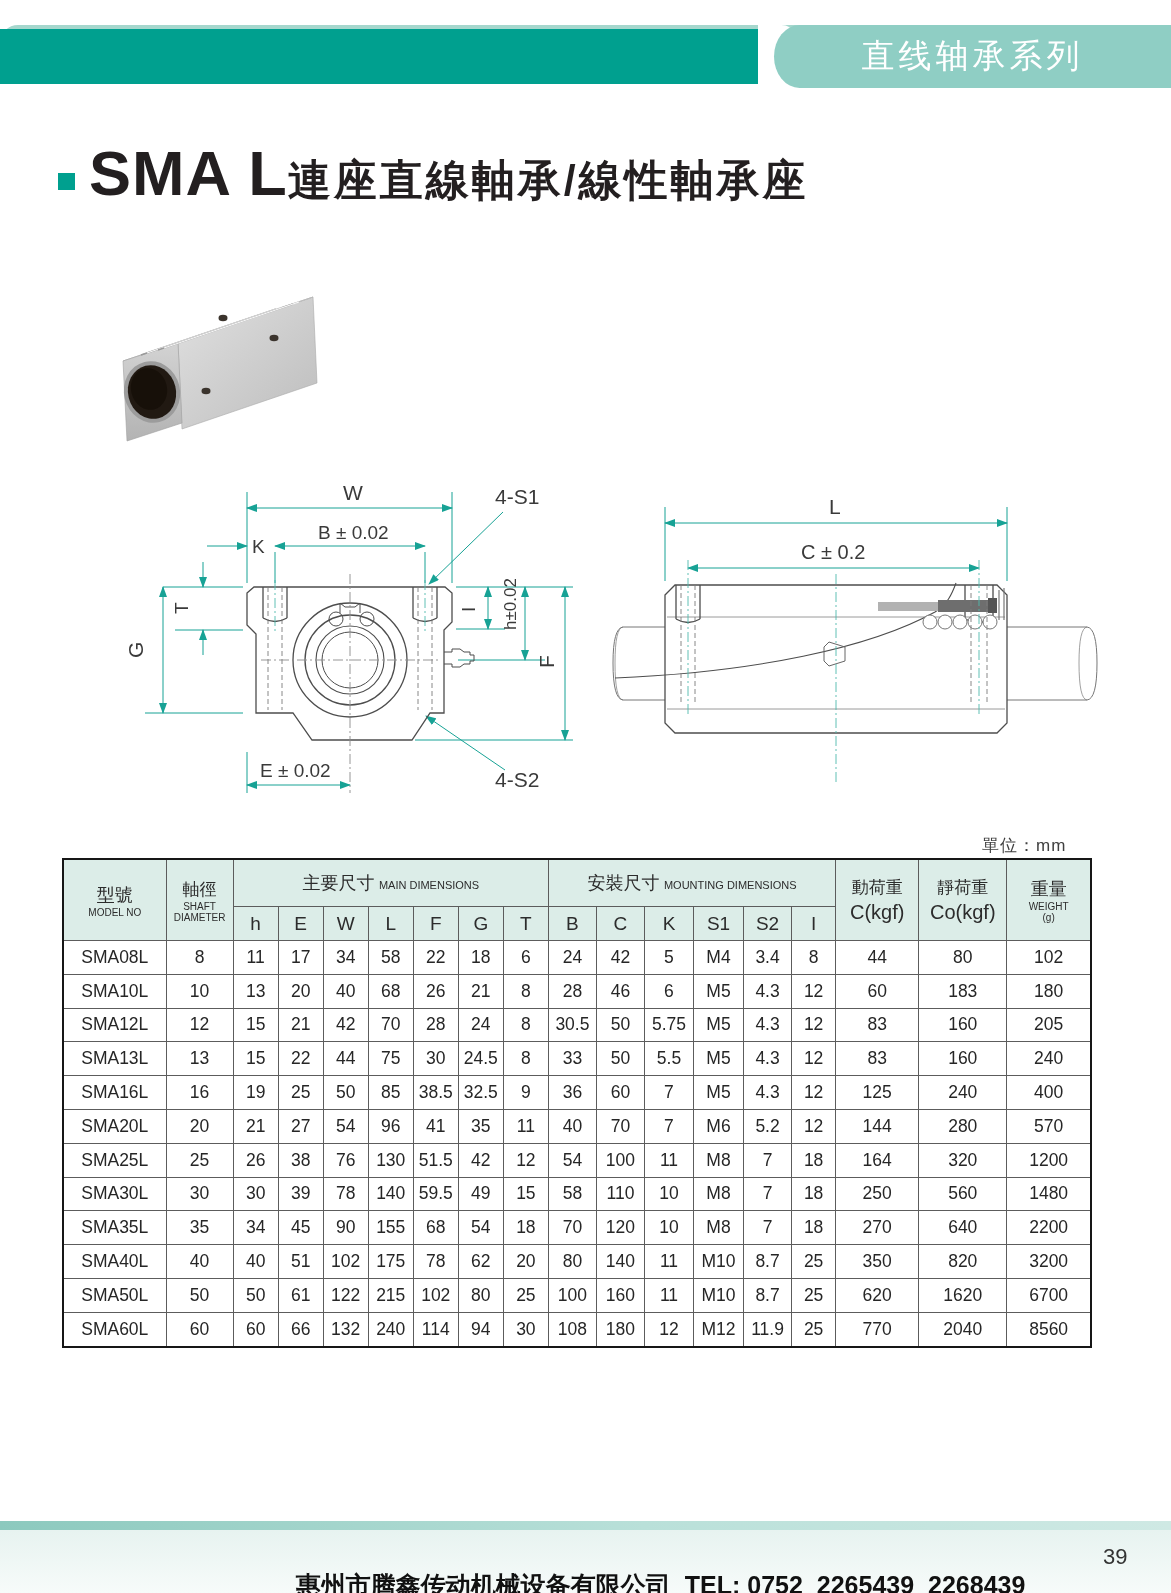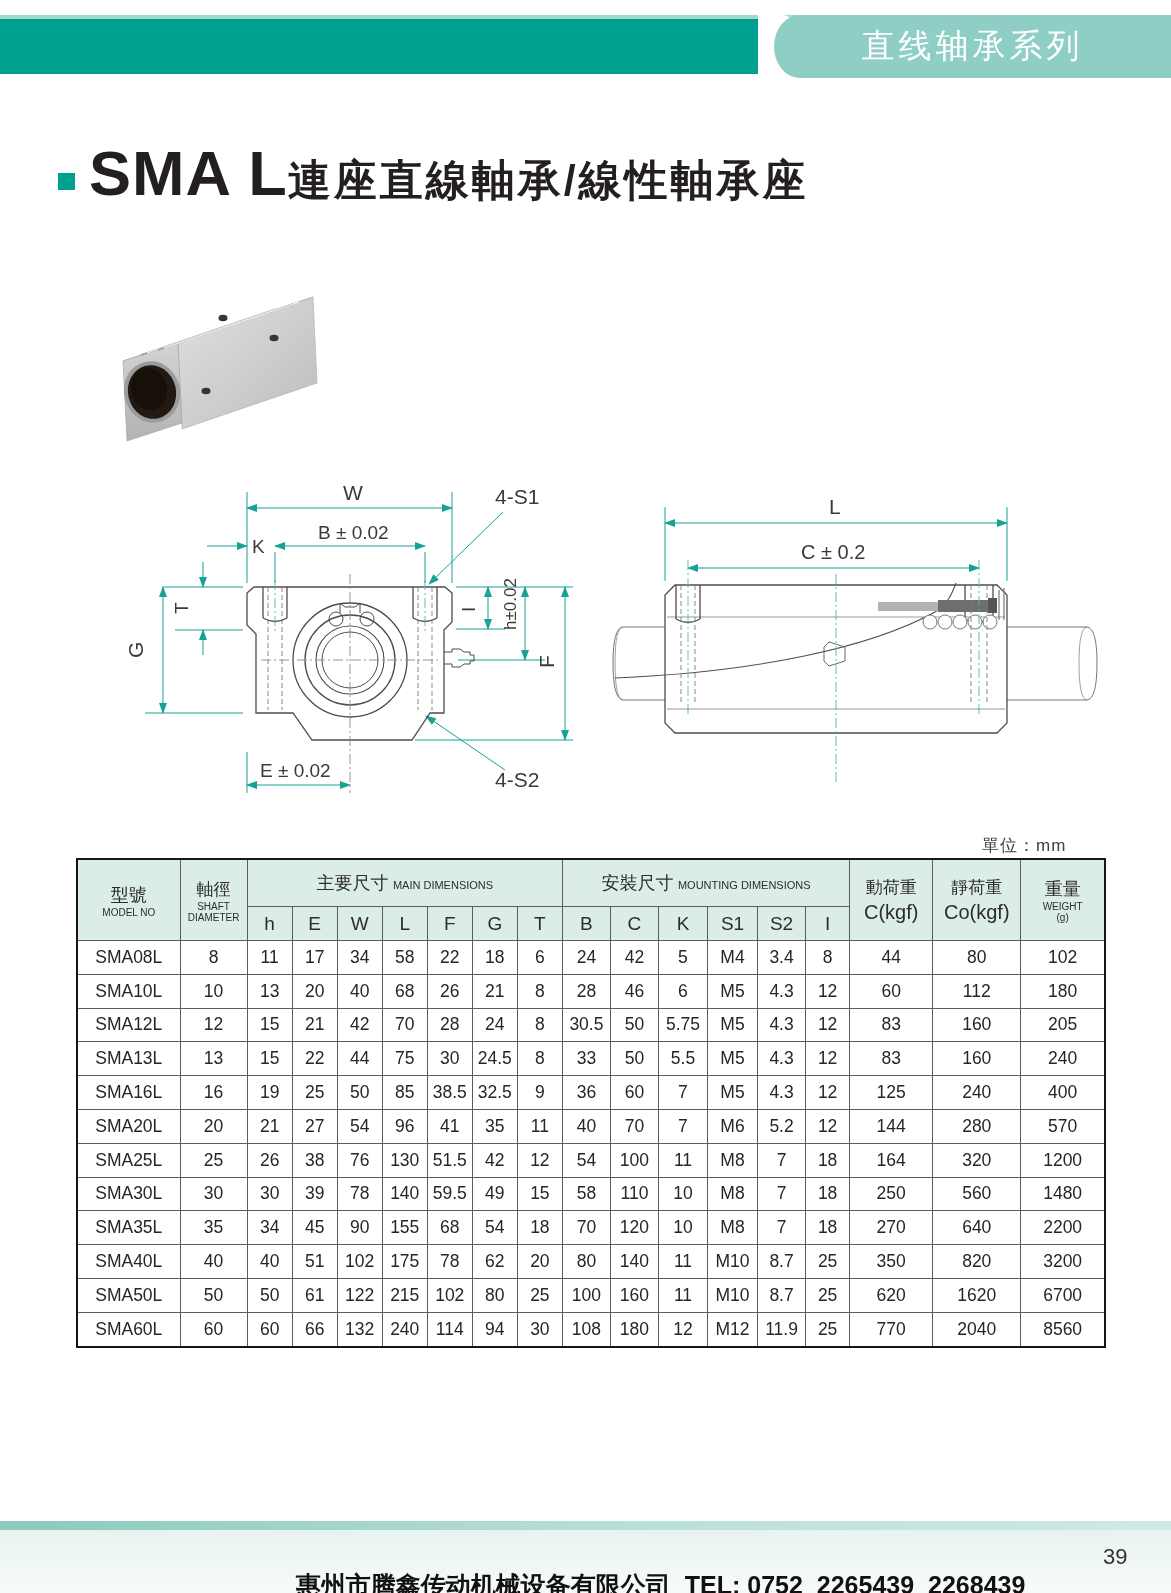--- a/index.html
+++ b/index.html
@@ -1,41 +1,41 @@
 <!DOCTYPE html>
 <html><head>
 <meta charset="utf-8">
 <style>
   html,body{margin:0;padding:0;}
   body{
     width:1171px;height:1593px;position:relative;background:#ffffff;
     font-family:"Liberation Sans","DejaVu Sans",sans-serif;overflow:hidden;
   }
   
-  .banner{position:absolute;left:0;top:15px;width:1171px;height:59px;background:#a5d7cd;}
+  .banner{position:absolute;left:0;top:25px;width:1171px;height:59px;background:#a5d7cd;border-radius:18px;}
   .banner-dark{position:absolute;left:0;top:4px;width:792px;height:55px;background:#00a08f;}
   .banner-gap{position:absolute;left:758px;top:0;width:46px;height:63px;background:#ffffff;
     border-radius:0 23px 23px 0 / 0 32px 32px 0;}
   .banner-pill{position:absolute;left:774px;top:0;width:397px;height:63px;background:#8fcec4;
     border-radius:26px 0 0 26px / 32px 0 0 32px;display:flex;align-items:center;justify-content:center;}
   .banner-pill span{color:#ffffff;font-size:33px;letter-spacing:4px;font-weight:500;}
   
   .title-row{position:absolute;left:58px;top:138px;display:flex;align-items:baseline;}
   .title-bullet{width:17px;height:17px;background:#00a08f;align-self:center;margin-top:14px;margin-right:14px;}
   .title-model{font-size:63px;font-weight:700;color:#231f20;letter-spacing:1px;line-height:70px;}
   .title-desc{font-size:43px;font-weight:700;color:#231f20;letter-spacing:3px;}
   
   .photo{position:absolute;left:106px;top:281px;}
   
   .drawing{position:absolute;}
   svg text{font-family:"Liberation Sans","DejaVu Sans",sans-serif;fill:#3a3a3a;}
   
   .unit-note{position:absolute;top:834px;left:982px;font-size:17px;color:#404040;letter-spacing:1px;}
   
-  .spec-wrap{position:absolute;left:76px;top:858px;}
+  .spec-wrap{position:absolute;left:62px;top:858px;}
   table.spec{border-collapse:collapse;table-layout:fixed;width:1030px;border:2px solid #161616;background:#fff;}
   table.spec th,table.spec td{border:1px solid #5c5c5c;text-align:center;vertical-align:middle;padding:0;}
   table.spec thead th{background:#dcede8;font-weight:400;color:#2c2c2c;}
   tr.h1 th{height:46px;}
   tr.h2 th{height:33px;font-size:19px;}
   .zh{font-size:18px;}
   .zh-s{font-size:17px;text-align:center;}
   .en{font-size:10px;line-height:11px;display:block;}
   .en-in{font-size:11px;}
   .en-mid{font-size:20px;display:block;margin-top:2px;}
@@ -348,21 +348,21 @@
           <td>26</td>
           <td>21</td>
           <td>8</td>
           <td>28</td>
           <td>46</td>
           <td>6</td>
           <td>M5</td>
           <td>4.3</td>
           <td>12</td>
           <td>60</td>
-          <td>112</td>
+          <td>183</td>
           <td>180</td>
         </tr>
         <tr>
           <td>SMA12L</td>
           <td>12</td>
           <td>15</td>
           <td>21</td>
           <td>42</td>
           <td>70</td>
           <td>28</td>

